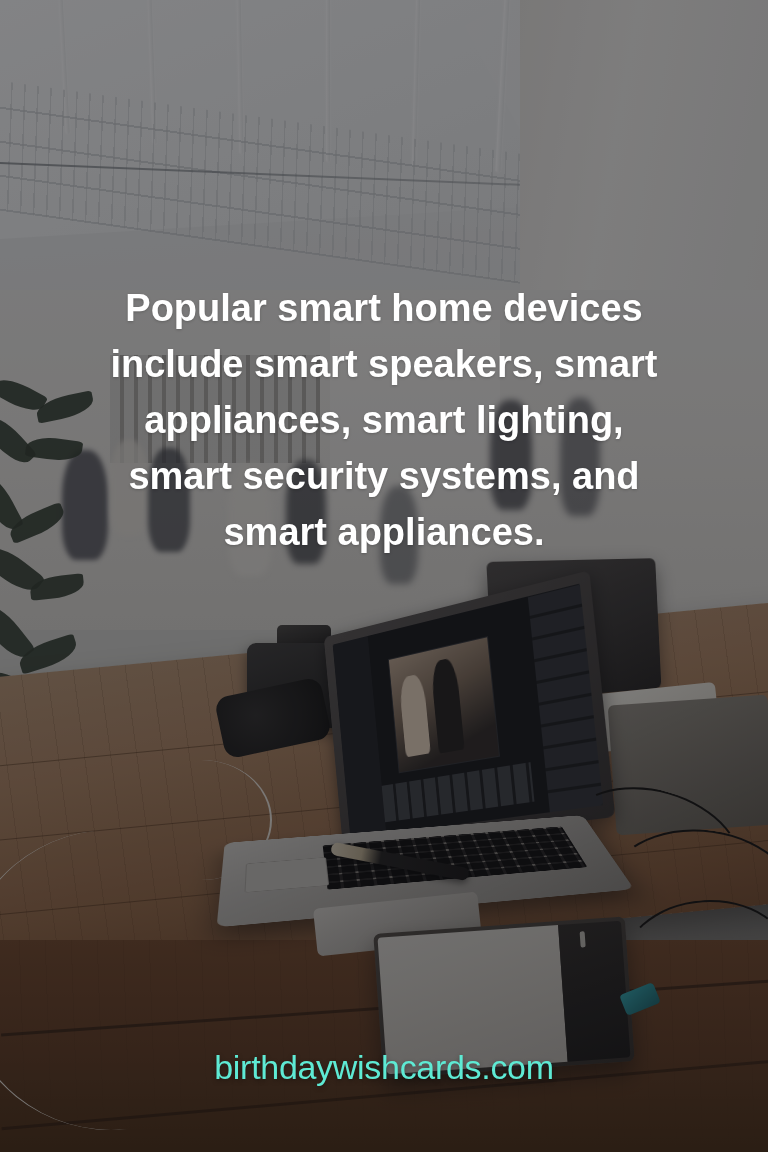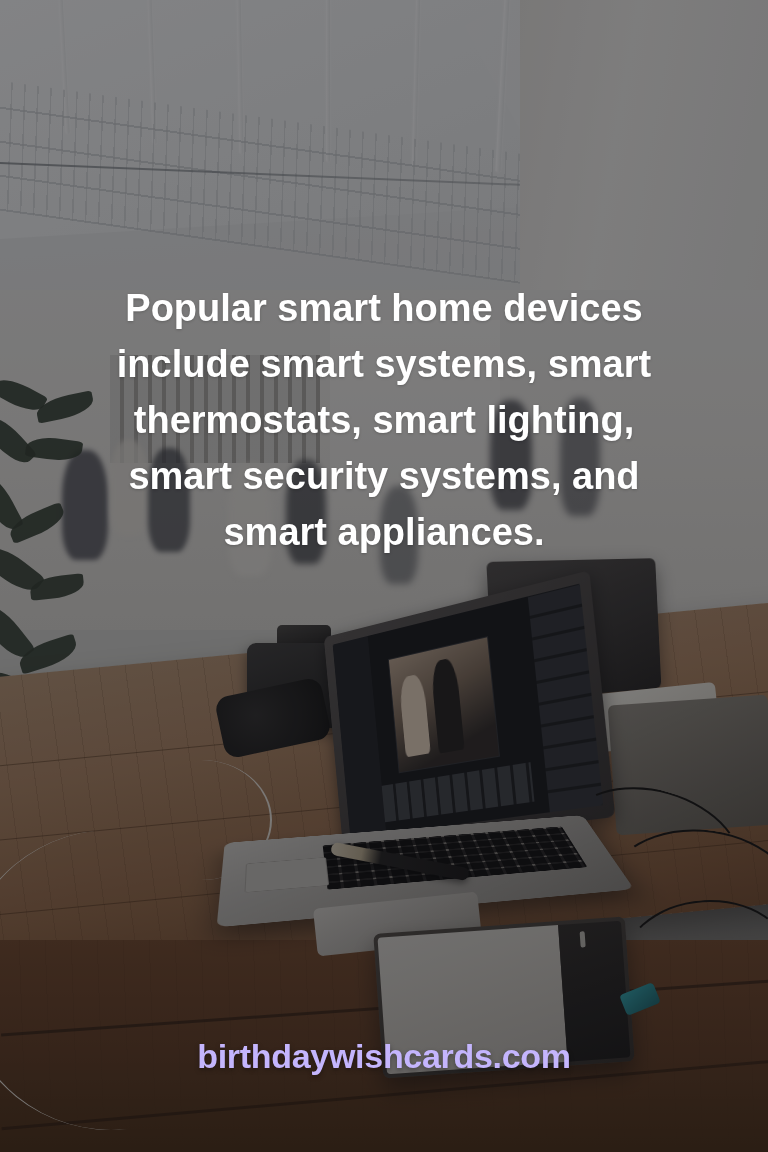--- a/index.html
+++ b/index.html
@@ -301,28 +301,28 @@
     text-align:center;
     color:#ffffff;
     font-size:38px;
     font-weight:700;
     line-height:56px;
     padding:0 92px;
     box-sizing:border-box;
     text-shadow:0 1px 3px rgba(0,0,0,.22);
   }
   .site-footer{
-    margin:1px;
+    margin:12px;
     position:absolute;
     left:0;right:0;
     top:1036px;
     text-align:center;
-    color:#c4b5fd;
+    color:#5eead4;
     font-size:34px;
-    font-weight:700;
+    font-weight:400;
     letter-spacing:-0.3px;
     text-shadow:0 2px 5px rgba(0,0,0,.35);
   }
 </style>
 </head>
 <body>
 
 <div class="pin-card">
 
   <div class="photo">
@@ -436,18 +436,18 @@
       </div>
     </div>
     <div class="usb"></div>
 
   </div>
 
   <div class="overlay"></div>
 
   <div class="text-layer">
 
-    <p class="subtext">Popular smart home devices include smart systems, smart thermostats, smart lighting, smart security systems, and smart appliances.</p>
+    <p class="subtext">Popular smart home devices include smart speakers, smart appliances, smart lighting, smart security systems, and smart appliances.</p>
 
     <div class="site-footer">birthdaywishcards.com</div>
   </div>
 
 </div>
 
 </body></html>

